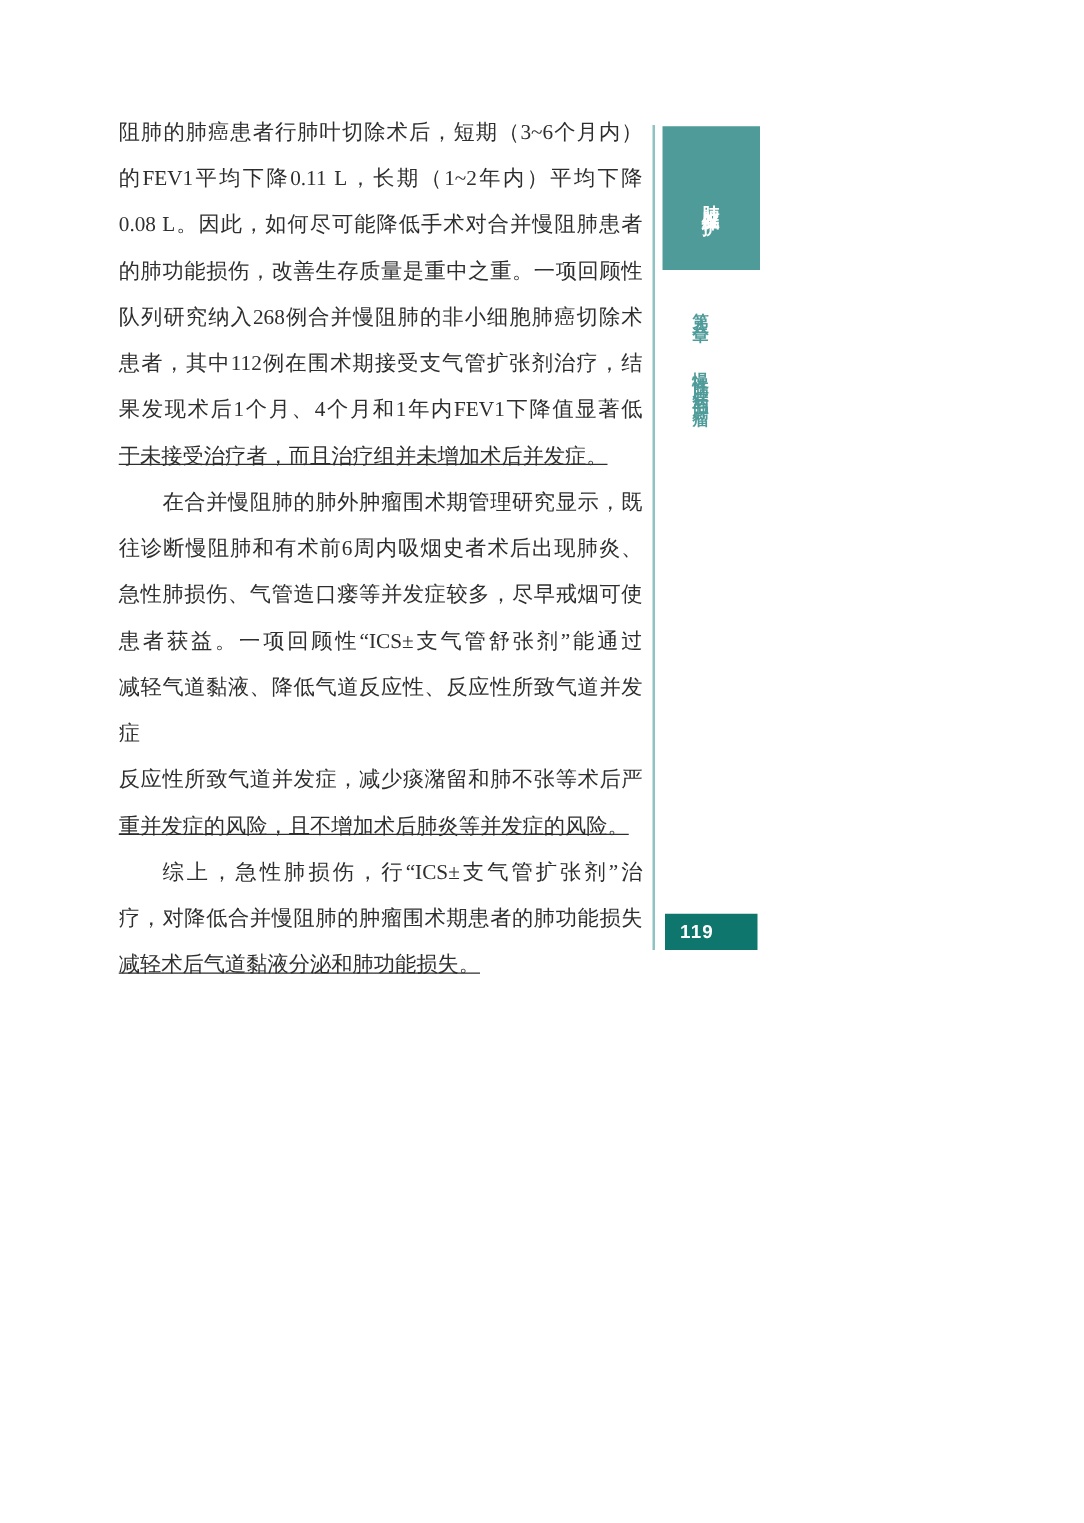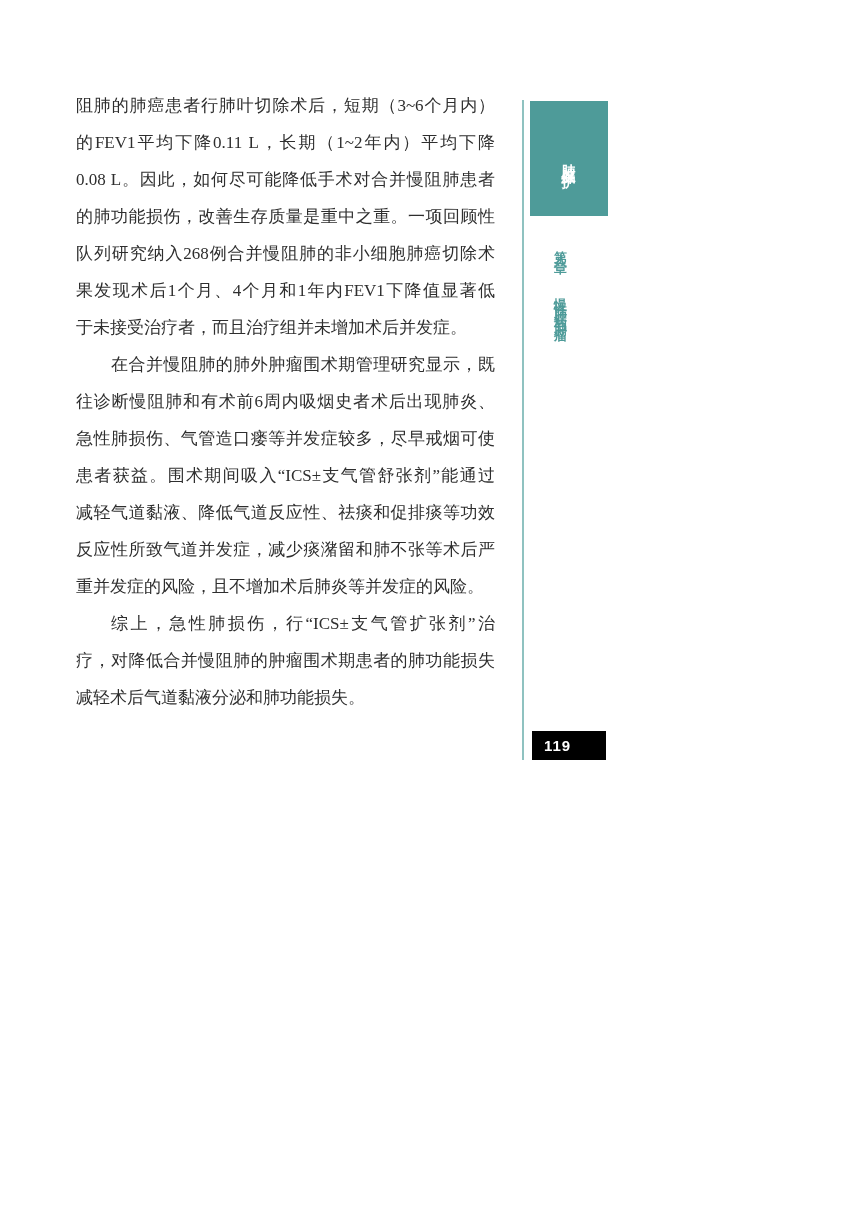--- a/index.html
+++ b/index.html
@@ -8,34 +8,34 @@
     width: 867px;
     height: 1218px;
     background: #ffffff;
     overflow: hidden;
     font-family: "Liberation Serif", "DejaVu Serif", serif;
   }
 
   
   .body-text {
     position: absolute;
-    left: 76px;
+    left: 95px;
     top: 87px;
     width: 419px;
     font-size: 17px;
     line-height: 37px;
     color: #2e2e2e;
   }
   .para { margin: 0; padding: 0; }
   .line {
     text-align: justify;
     text-align-last: justify;
     white-space: normal;
   }
-  .line.para-end { text-align-last: left; }
+  .line.para-end { text-align-last: left; text-decoration: underline; }
   .line.indent { padding-left: 35px; }
 
   
   .sidebar-rule {
     position: absolute;
     left: 522px;
     top: 100px;
     width: 2px;
     height: 660px;
     background: #8fc2c0;
@@ -72,21 +72,21 @@
     font-size: 13px;
     letter-spacing: 5px;
   }
   .chapter .chapter-title-span { margin-top: 12px; }
   .page-num {
     position: absolute;
     left: 532px;
     top: 731px;
     width: 74px;
     height: 29px;
-    background: #000000;
+    background: #0f766e;
     color: #ffffff;
     font-family: "Liberation Sans", "DejaVu Sans", sans-serif;
     font-weight: bold;
     font-size: 15px;
     line-height: 29px;
     padding-left: 12px;
     box-sizing: border-box;
     letter-spacing: 1px;
   }
 </style>
@@ -95,29 +95,30 @@
 
 <div class="page">
 
   <main class="body-text">
     <div class="para">
       <div class="line">阻肺的肺癌患者行肺叶切除术后，短期（3~6个月内）</div>
       <div class="line">的FEV1平均下降0.11 L，长期（1~2年内）平均下降</div>
       <div class="line">0.08 L。因此，如何尽可能降低手术对合并慢阻肺患者</div>
       <div class="line">的肺功能损伤，改善生存质量是重中之重。一项回顾性</div>
       <div class="line">队列研究纳入268例合并慢阻肺的非小细胞肺癌切除术</div>
+      <div class="line">患者，其中112例在围术期接受支气管扩张剂治疗，结</div>
       <div class="line">果发现术后1个月、4个月和1年内FEV1下降值显著低</div>
       <div class="line para-end">于未接受治疗者，而且治疗组并未增加术后并发症。</div>
     </div>
     <div class="para">
       <div class="line indent">在合并慢阻肺的肺外肿瘤围术期管理研究显示，既</div>
       <div class="line">往诊断慢阻肺和有术前6周内吸烟史者术后出现肺炎、</div>
       <div class="line">急性肺损伤、气管造口瘘等并发症较多，尽早戒烟可使</div>
-      <div class="line">患者获益。围术期间吸入“ICS±支气管舒张剂”能通过</div>
-      <div class="line">减轻气道黏液、降低气道反应性、祛痰和促排痰等功效</div>
+      <div class="line">患者获益。一项回顾性“ICS±支气管舒张剂”能通过</div>
+      <div class="line">减轻气道黏液、降低气道反应性、反应性所致气道并发症</div>
       <div class="line">反应性所致气道并发症，减少痰潴留和肺不张等术后严</div>
       <div class="line para-end">重并发症的风险，且不增加术后肺炎等并发症的风险。</div>
     </div>
     <div class="para">
       <div class="line indent">综上，急性肺损伤，行“ICS±支气管扩张剂”治</div>
       <div class="line">疗，对降低合并慢阻肺的肿瘤围术期患者的肺功能损失</div>
       <div class="line para-end">减轻术后气道黏液分泌和肺功能损失。</div>
     </div>
   </main>
 

